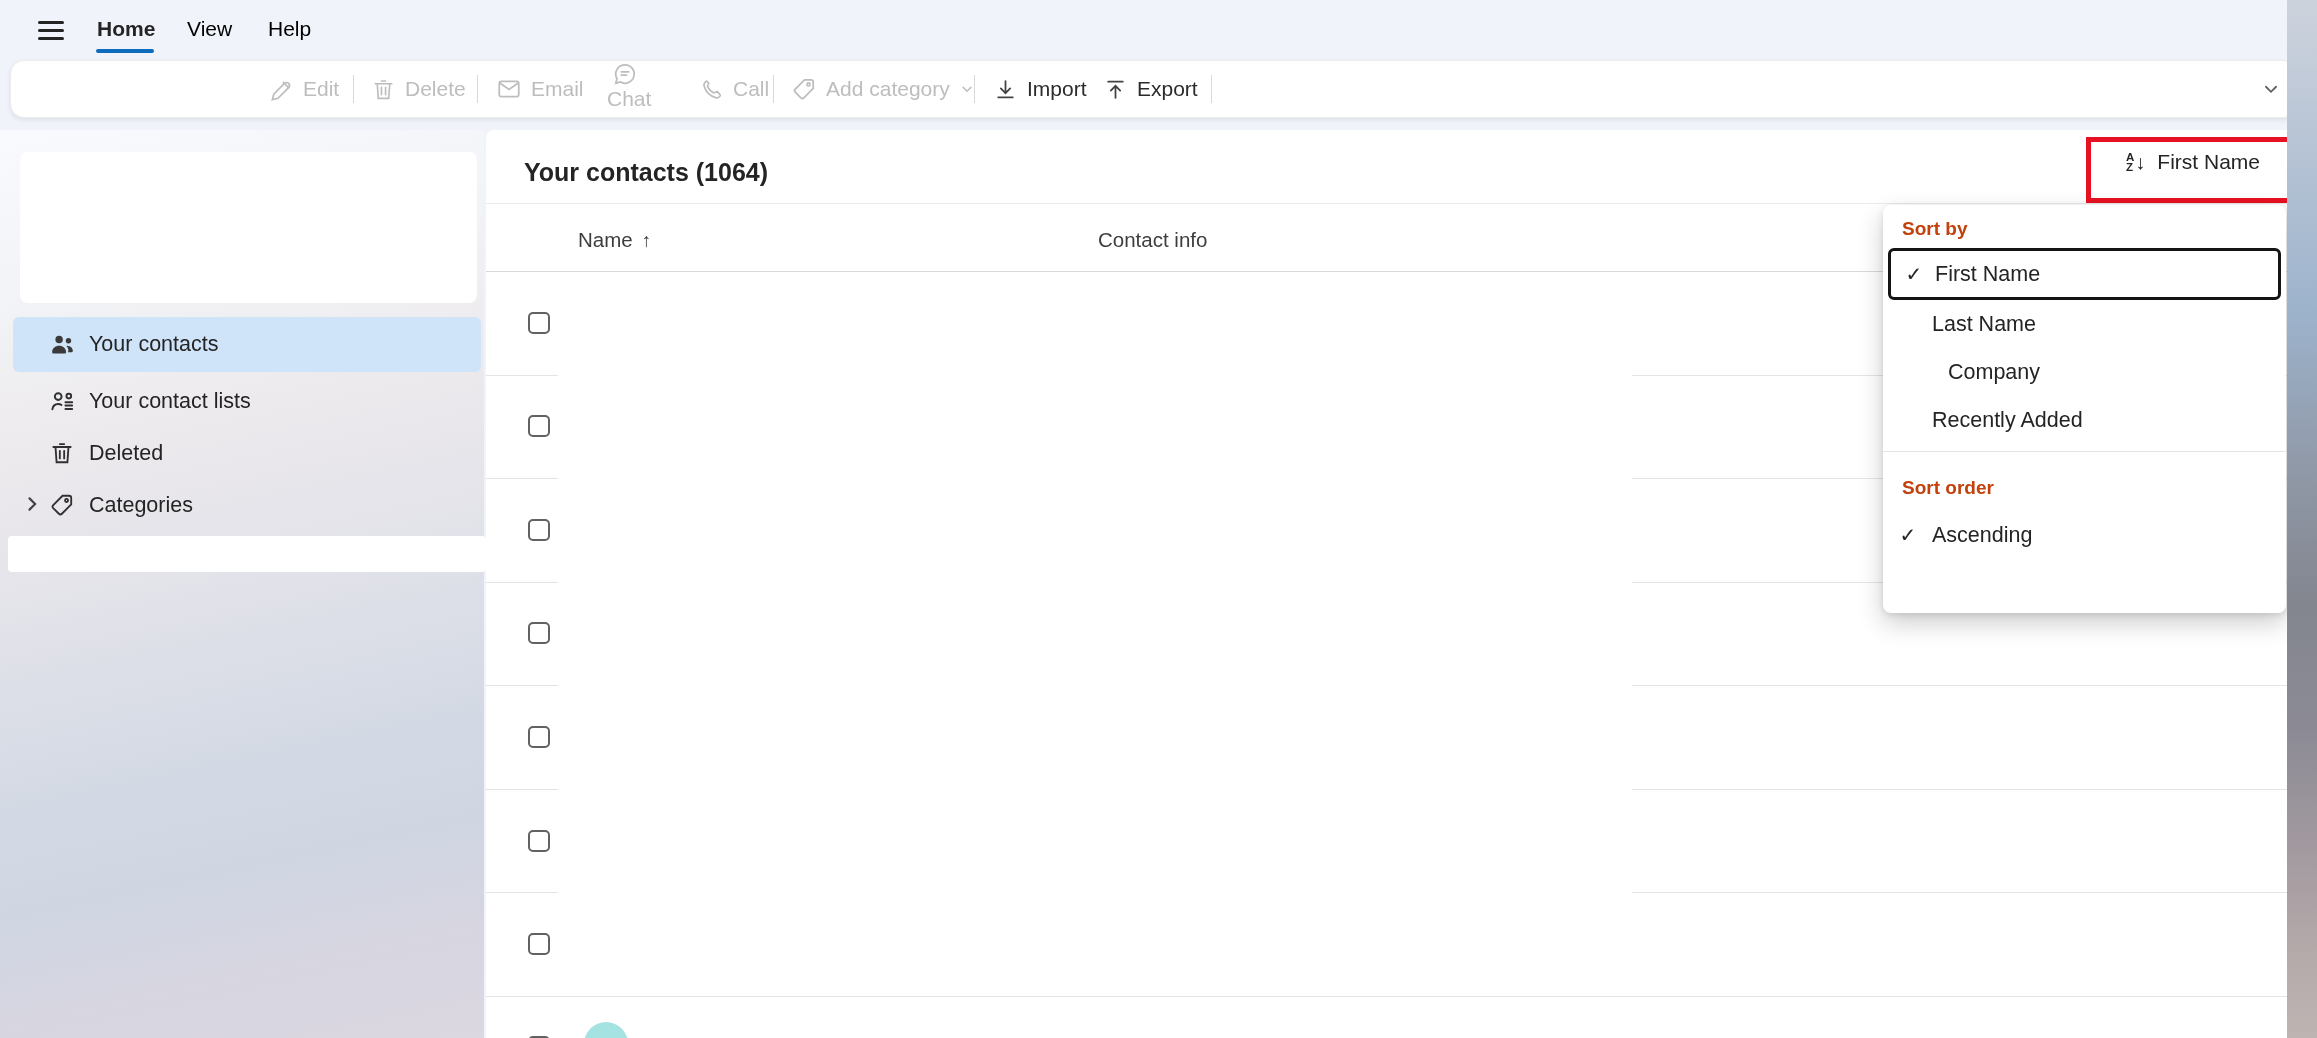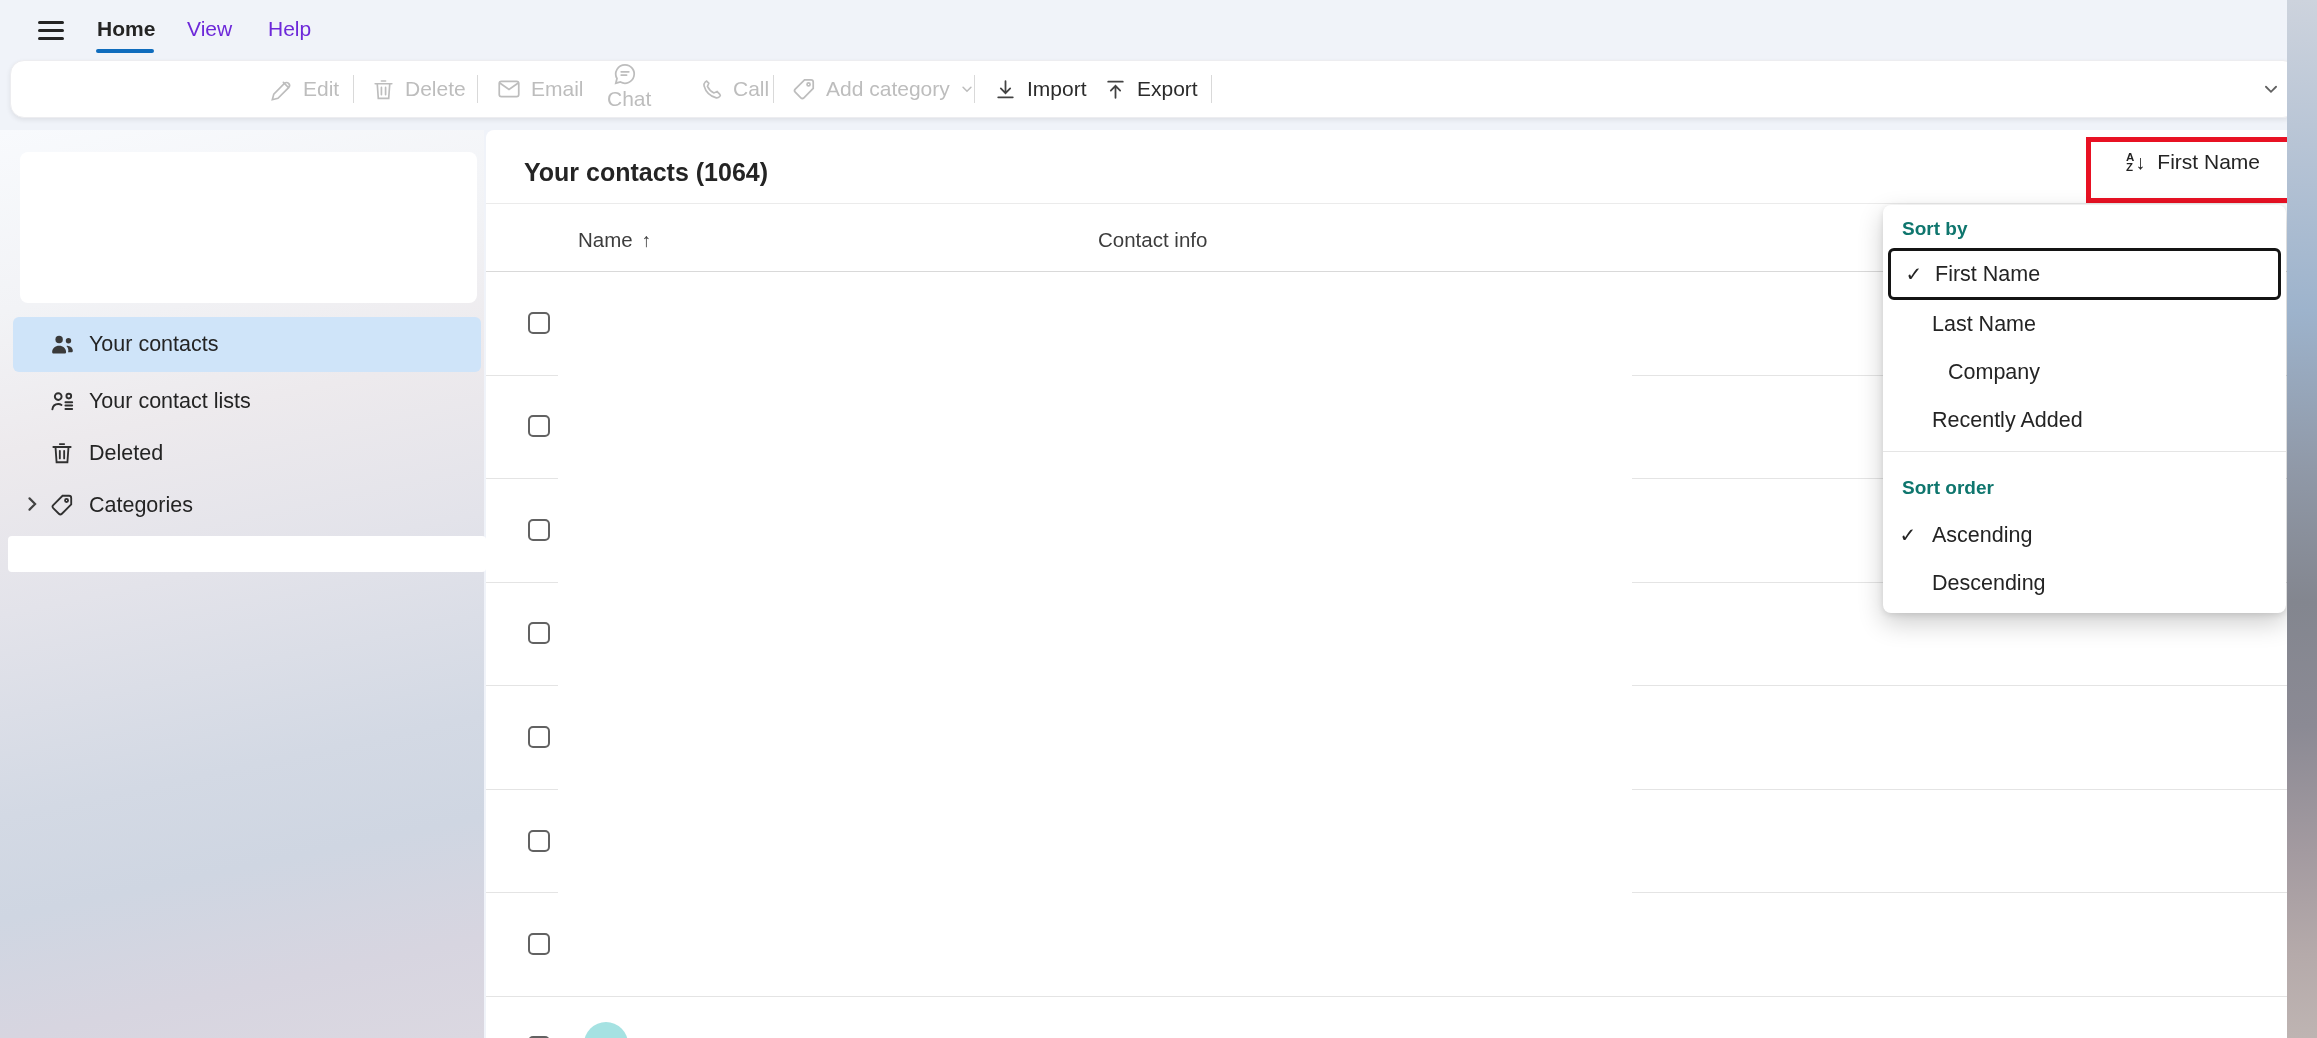--- a/index.html
+++ b/index.html
@@ -10,21 +10,21 @@
   }
   .stage{position:absolute;left:0;top:0;width:2287px;height:1038px;overflow:hidden;}
   .app{position:absolute;left:0;top:0;width:2305px;height:1038px;background:#f0f3f9;border-top-right-radius:12px;overflow:hidden;}
 
   
   .hamburger{position:absolute;left:38px;top:21px;width:26px;height:19px;cursor:pointer;}
   .hamburger span{position:absolute;left:0;width:26px;height:2.6px;background:#242424;border-radius:2px;}
   .hamburger span:nth-child(1){top:0;}
   .hamburger span:nth-child(2){top:8px;}
   .hamburger span:nth-child(3){top:16px;}
-  .tab{position:absolute;top:17px;font-size:21px;color:#6d28d9;cursor:pointer;}
+  .tab{position:absolute;top:17px;font-size:21px;color:#000000;cursor:pointer;}
   .tab.active{color:#242424;font-weight:700;}
   .tab-underline{position:absolute;left:96px;top:49px;width:58px;height:4px;border-radius:2px;background:#0f6cbd;}
 
   
   .toolbar{position:absolute;left:10px;top:60px;width:2287px;height:58px;background:#fff;border-radius:14px;
     box-shadow:0 2px 5px rgba(0,0,0,.08);border:1px solid #ededf0;box-sizing:border-box;}
   .tb-item{position:absolute;top:0;height:56px;display:flex;align-items:center;font-size:21px;}
   .tb-item .lbl{margin-left:9px;}
   .tb-disabled{color:#bdbdbd;}
   .tb-disabled svg{stroke:#bdbdbd;}
@@ -69,21 +69,21 @@
   .az-letters{display:flex;flex-direction:column;line-height:10px;font-size:11.5px;font-weight:700;}
   .az-down{font-size:20px;margin-left:1px;}
 
   
   .scroll-up{position:absolute;left:1806px;top:149px;width:0;height:0;border-left:7px solid transparent;border-right:7px solid transparent;border-bottom:9px solid #9b9b9b;cursor:pointer;}
   .scroll-thumb{position:absolute;left:1805px;top:178px;width:11px;height:99px;background:#c9c9c9;border-radius:6px;cursor:pointer;}
 
   
   .menu{position:absolute;left:1883px;top:205px;width:403px;height:408px;background:#fff;border-radius:8px;
     box-shadow:0 10px 26px rgba(0,0,0,.20),0 2px 6px rgba(0,0,0,.10);z-index:50;}
-  .menu-section{position:absolute;left:19px;font-size:19px;font-weight:700;color:#0f766e;}
+  .menu-section{position:absolute;left:19px;font-size:19px;font-weight:700;color:#c2410c;}
   .menu-item{position:absolute;left:0;width:403px;height:48px;display:flex;align-items:center;font-size:21.5px;color:#242424;cursor:pointer;}
   .menu-item .check{position:absolute;left:13px;width:24px;text-align:center;font-size:20px;}
   .menu-item .mi-label{margin-left:49px;}
   .menu-sel-box{position:absolute;left:5px;top:43px;width:387px;height:46px;border:3px solid #141414;border-radius:6px;display:flex;align-items:center;font-size:21.5px;color:#242424;cursor:pointer;}
   .menu-sel-box .check{position:absolute;left:11px;width:24px;text-align:center;font-size:20px;}
   .menu-sel-box .mi-label{margin-left:44px;}
   .menu-sep{position:absolute;left:0;top:246px;width:403px;height:1px;background:#e5e5e5;}
 
   svg.ic{display:block;}
 </style>
@@ -324,21 +324,18 @@
         <span class="mi-label">Recently Added</span>
       </div>
 
       <div class="menu-sep"></div>
       <div class="menu-section" style="top:272px;">Sort order</div>
 
       <div class="menu-item" style="top:306px;">
         <span class="check">✓</span>
         <span class="mi-label">Ascending</span>
       </div>
-      <div class="menu-item" style="top:354px;">
-        <span class="mi-label">Descending</span>
-      </div>
     </div>
 
   </div>
 
   <div style="position:absolute;right:0;top:0;width:12px;height:1038px;"></div>
 </div>
 
 </body></html>

